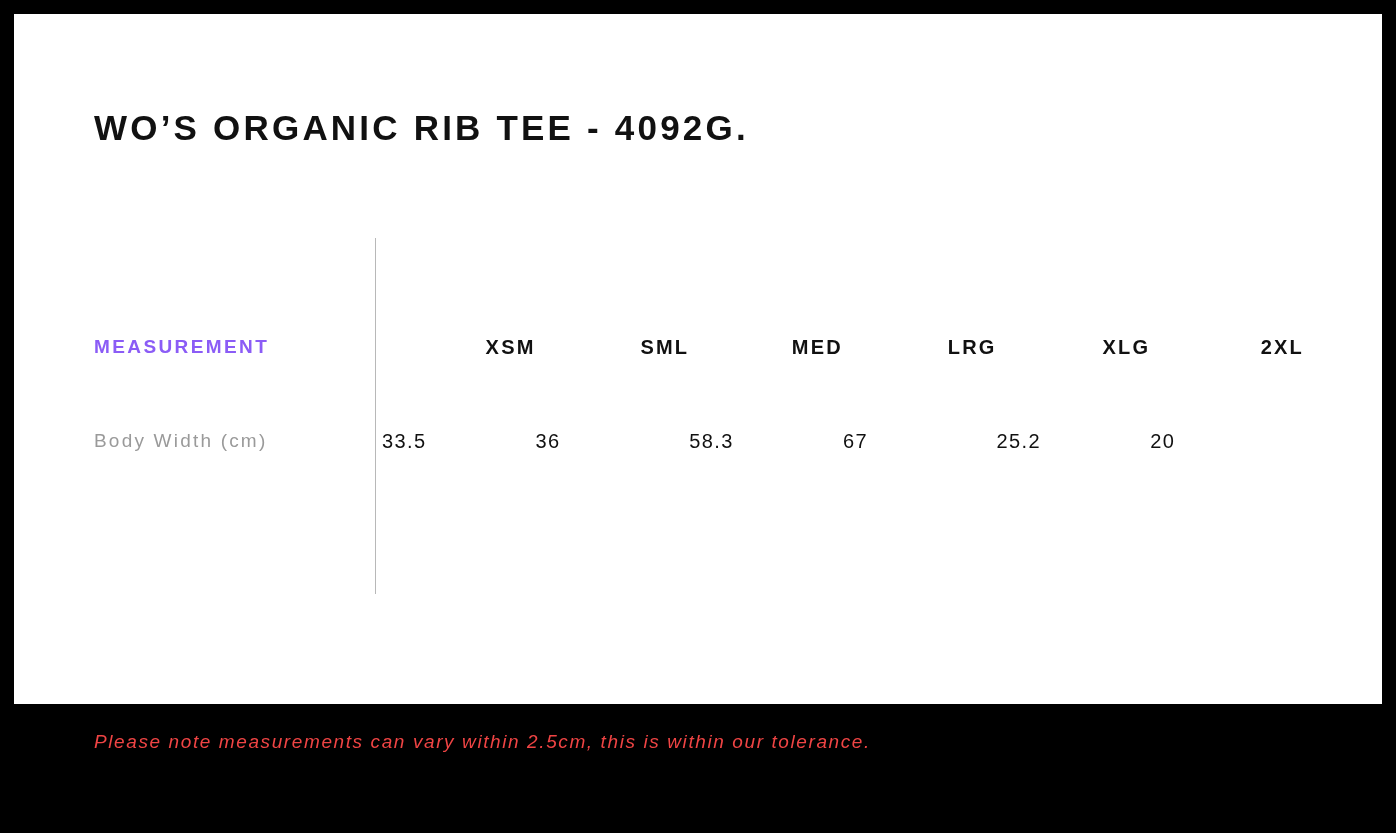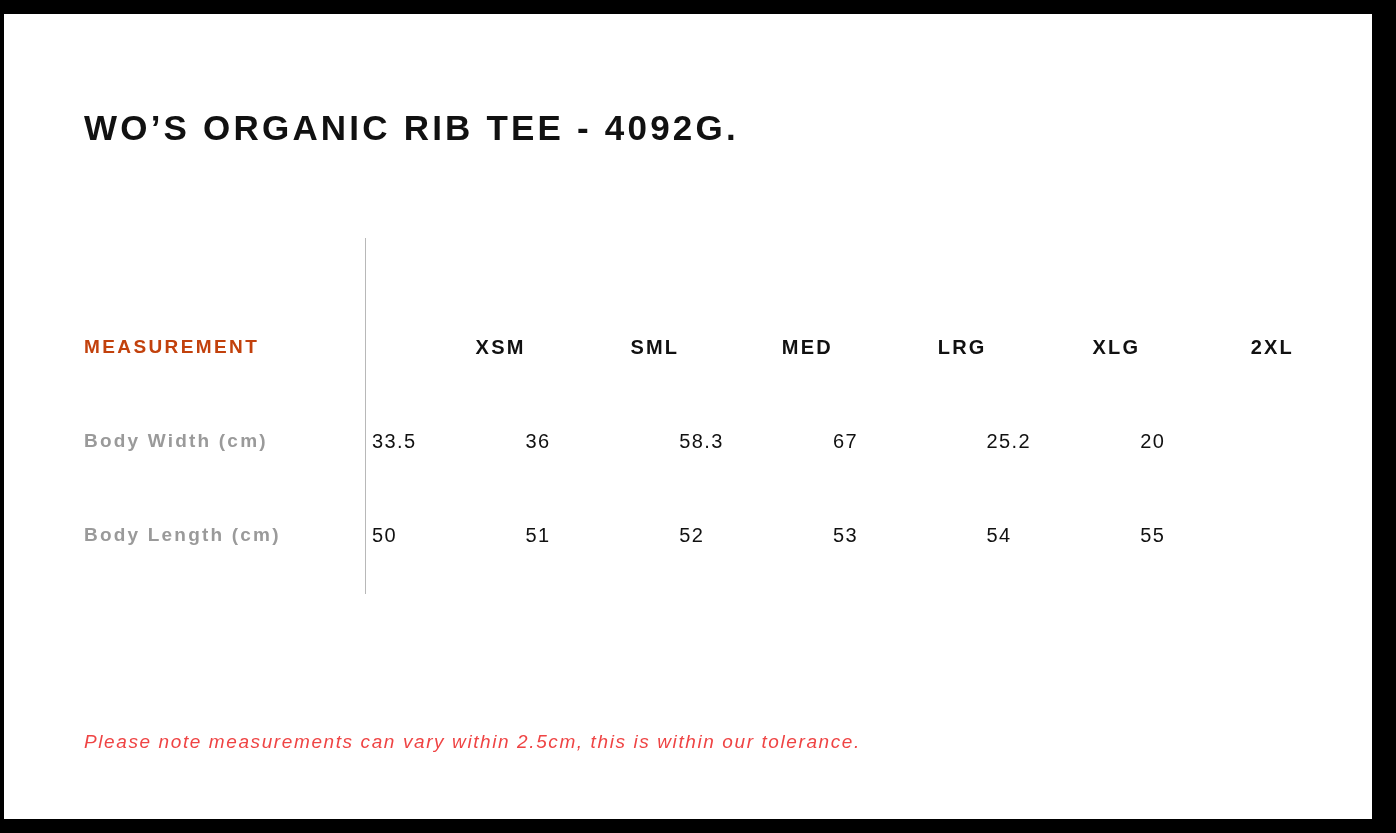--- a/index.html
+++ b/index.html
@@ -8,24 +8,24 @@
     background: #000000;
   }
   body {
     width: 1396px;
     height: 833px;
     font-family: "Liberation Sans", sans-serif;
     overflow: hidden;
   }
   .page {
     position: absolute;
-    left: 4px;
+    left: 14px;
     top: 14px;
     width: 1368px;
-    height: 805px;
+    height: 690px;
     background: #ffffff;
     box-sizing: border-box;
   }
   .title {
     position: absolute;
     left: 80px;
     top: 94px;
     font-size: 35px;
     font-weight: 700;
     letter-spacing: 3.2px;
@@ -52,35 +52,35 @@
     padding: 0;
     height: 94px;
     vertical-align: middle;
   }
   th.measurement-head {
     text-align: left;
     width: 281px;
     font-size: 19px;
     font-weight: 700;
     letter-spacing: 2.4px;
-    color: #c2410c;
+    color: #8b5cf6;
     white-space: nowrap;
   }
   th.size-head {
     width: 150px;
     text-align: right;
     font-size: 20px;
     font-weight: 700;
     letter-spacing: 2.2px;
     color: #111111;
   }
   td.row-label {
     text-align: left;
     font-size: 19px;
-    font-weight: 700;
+    font-weight: 400;
     letter-spacing: 2.2px;
     color: #9a9a9a;
     white-space: nowrap;
   }
   td.value-cell {
     text-align: left;
     font-size: 20px;
     font-weight: 400;
     letter-spacing: 1.4px;
     color: #111111;
@@ -121,27 +121,18 @@
     <tbody>
       <tr>
         <td class="row-label">Body Width (cm)</td>
         <td class="value-cell">33.5</td>
         <td class="value-cell">36</td>
         <td class="value-cell">58.3</td>
         <td class="value-cell">67</td>
         <td class="value-cell">25.2</td>
         <td class="value-cell">20</td>
       </tr>
-      <tr>
-        <td class="row-label">Body Length (cm)</td>
-        <td class="value-cell">50</td>
-        <td class="value-cell">51</td>
-        <td class="value-cell">52</td>
-        <td class="value-cell">53</td>
-        <td class="value-cell">54</td>
-        <td class="value-cell">55</td>
-      </tr>
     </tbody>
   </table>
 
   <div class="footnote">Please note measurements can vary within 2.5cm, this is within our tolerance.</div>
 
 </div>
 
 </body></html>

